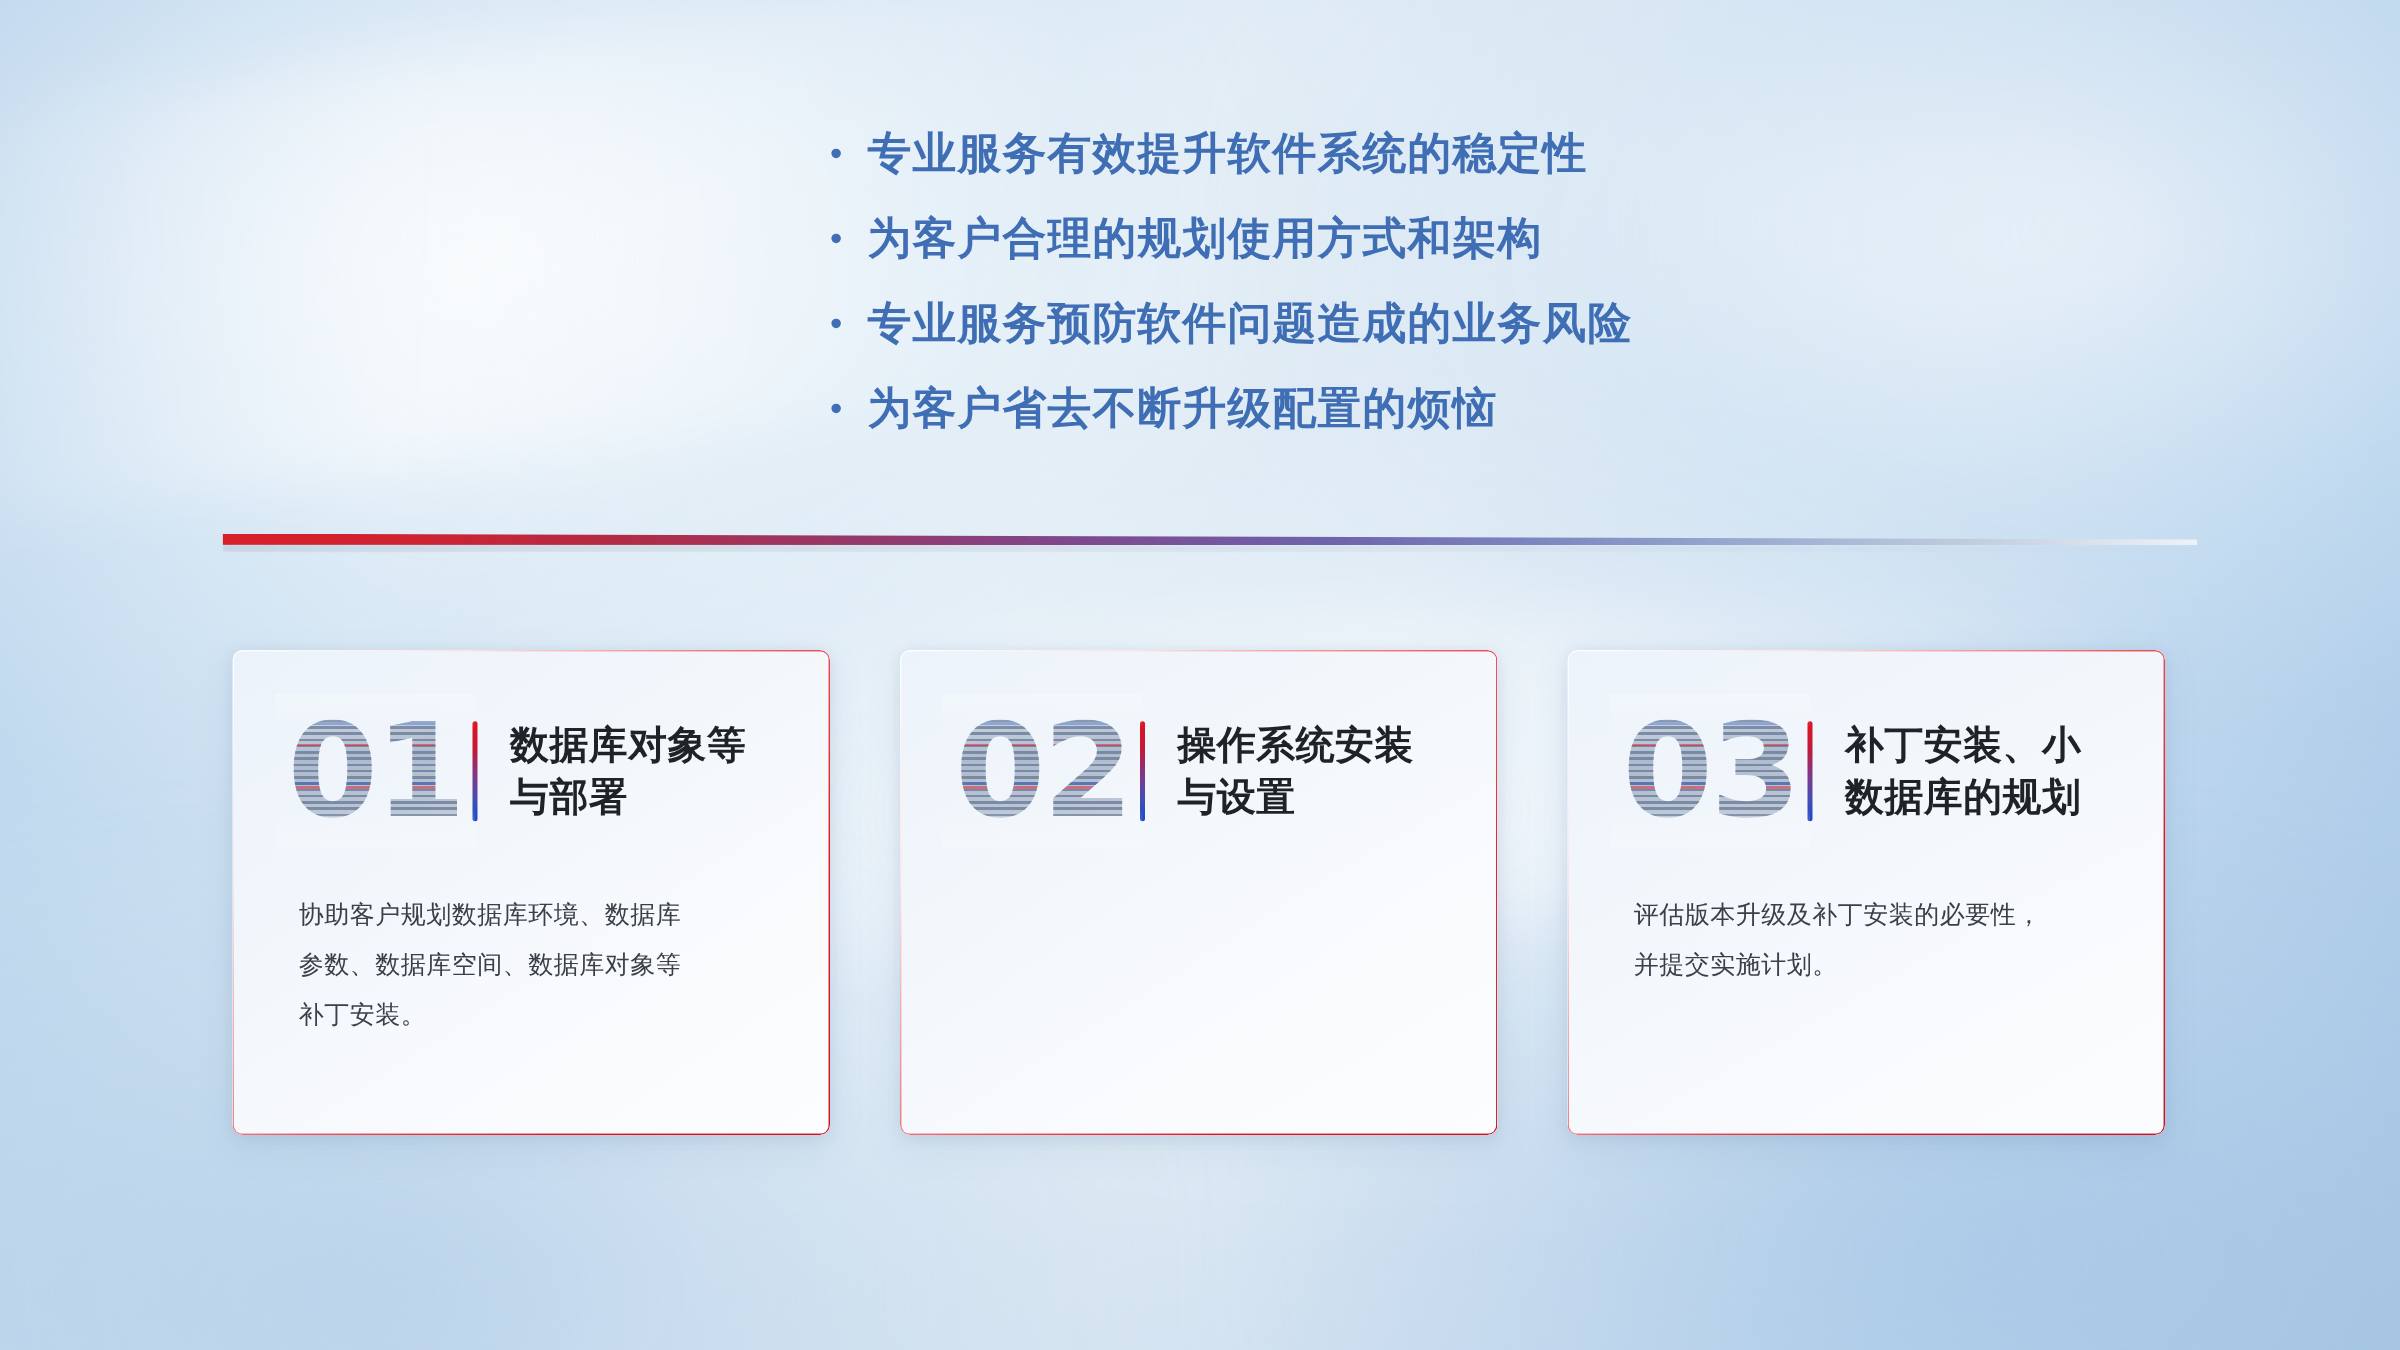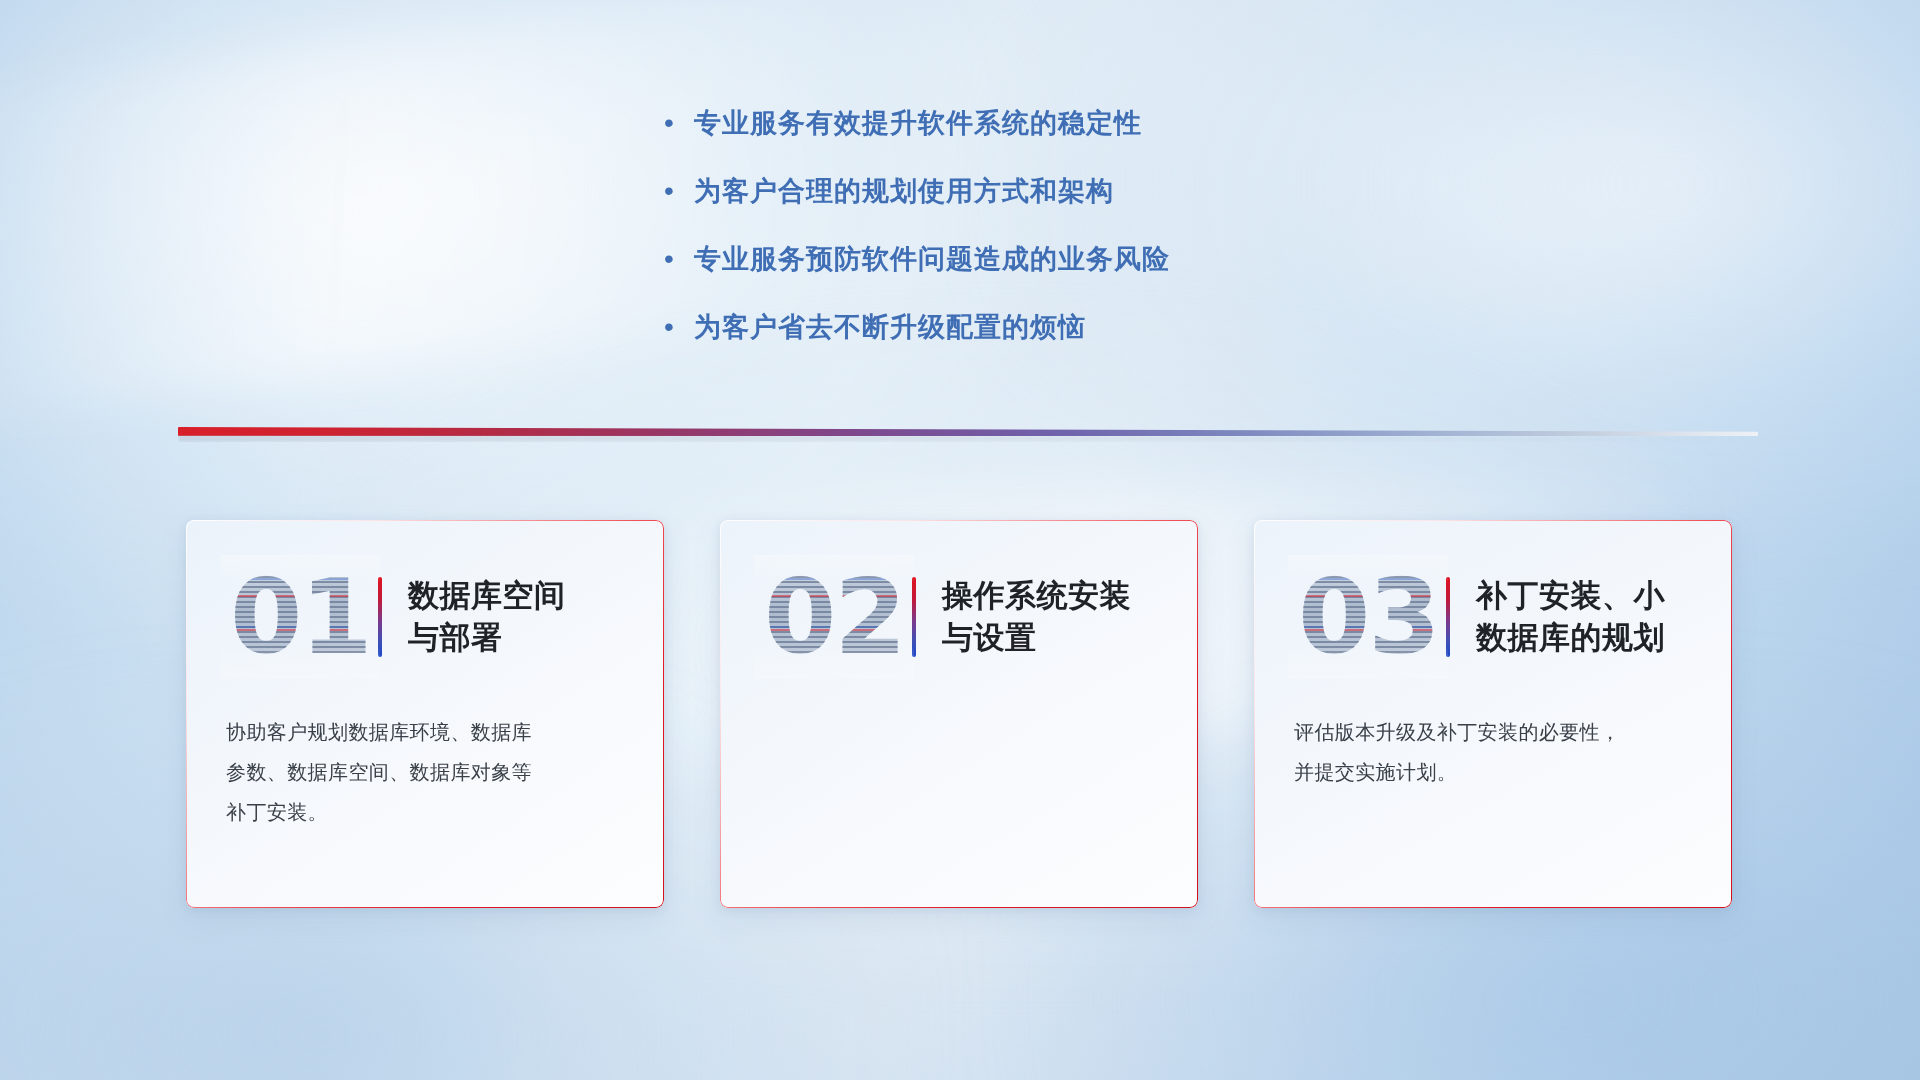--- a/index.html
+++ b/index.html
@@ -74,21 +74,21 @@
     display:flex; align-items:flex-start;
     margin-bottom:30px;
   }
   .bullet-row:last-child { margin-bottom:0; }
   .bullet-dot {
     width:34px; flex:0 0 34px;
     font-size:28px; line-height:38px; color:#3f6eb5;
     text-align:left; padding-left:4px;
   }
   .bullet-text {
-    font-size:27px; line-height:38px; letter-spacing:1px;
+    font-size:35px; line-height:38px; letter-spacing:1px;
     color:#3f6eb5; font-weight:600;
     white-space:nowrap;
   }
 
   
   #divider-wrap {
     position:absolute; left:178px; top:424px; width:1580px; height:22px; z-index:5;
   }
   .divider-line {
     position:absolute; left:0; top:3px; width:100%; height:9px;
@@ -219,21 +219,21 @@
     text-align:left;
   }
   .card-title .tl { display:block; }
 
   .card-desc {
     margin-top:36px;
     font-size:20px; line-height:40px;
     color:#3a4048; letter-spacing:.4px;
     text-align:left;
   }
-  .card-desc .dl { display:block; }
+  .card-desc .dl { display:block;margin-left:13px; }
 </style>
 </head>
 <body>
 
 <div id="bg-layer">
   <div class="bg-base"></div>
   <div class="bg-glow-a"></div>
   <div class="bg-glow-b"></div>
   <div class="bg-glow-c"></div>
   <div class="bg-glow-d"></div>
@@ -277,21 +277,21 @@
   <div class="card">
     <div class="card-inner">
       <div class="card-head">
         <div class="card-num">
           <div class="num-glyph">01</div>
           <div class="num-tint">01</div>
           <div class="num-fade"></div>
         </div>
         <div class="card-bar"></div>
         <div class="card-title">
-          <span class="tl">数据库空间</span>
+          <span class="tl">数据库对象等</span>
           <span class="tl">与部署</span>
         </div>
       </div>
       <div class="card-desc">
         <span class="dl">协助客户规划数据库环境、数据库</span>
         <span class="dl">参数、数据库空间、数据库对象等</span>
         <span class="dl">补丁安装。</span>
       </div>
     </div>
   </div>

